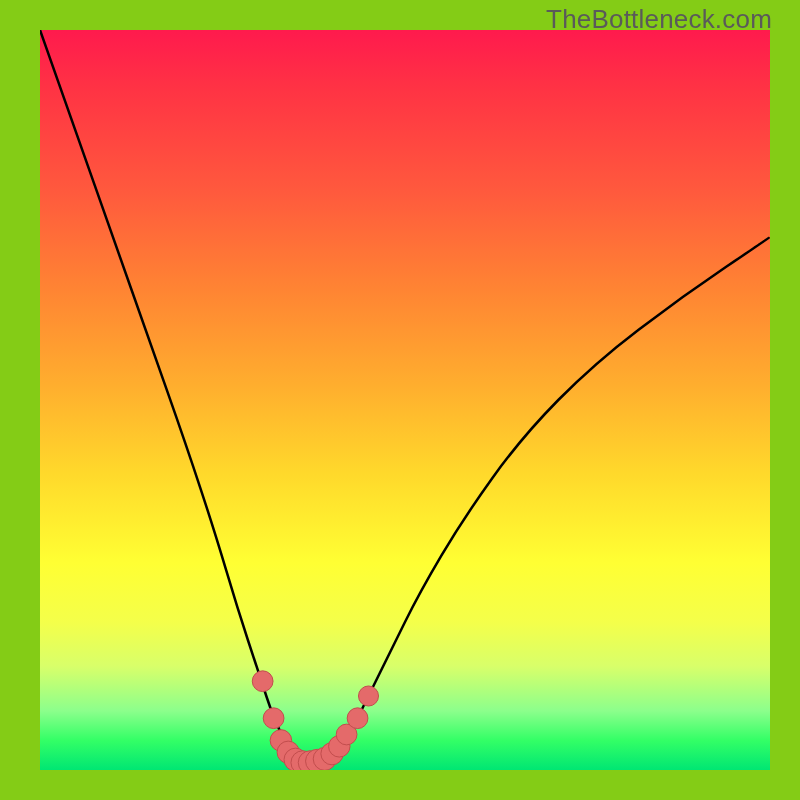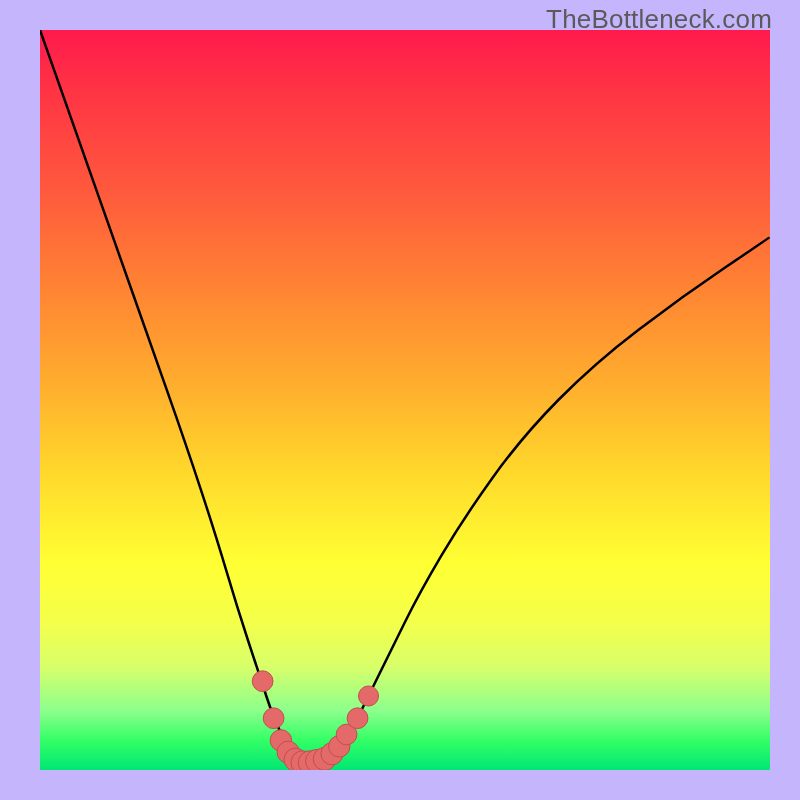--- a/index.html
+++ b/index.html
@@ -10,21 +10,21 @@
     background: #000;
     overflow: hidden;
     font-family: Arial, Helvetica, sans-serif;
   }
   .frame {
     position: absolute;
     left: 0;
     top: 0;
     width: 800px;
     height: 800px;
-    background: #c4b5fd;
+    background: #84cc16;
   }
   .plot-area {
     position: absolute;
     left: 40px;
     top: 30px;
     width: 730px;
     height: 740px;
     
     background: linear-gradient(
       to bottom,

